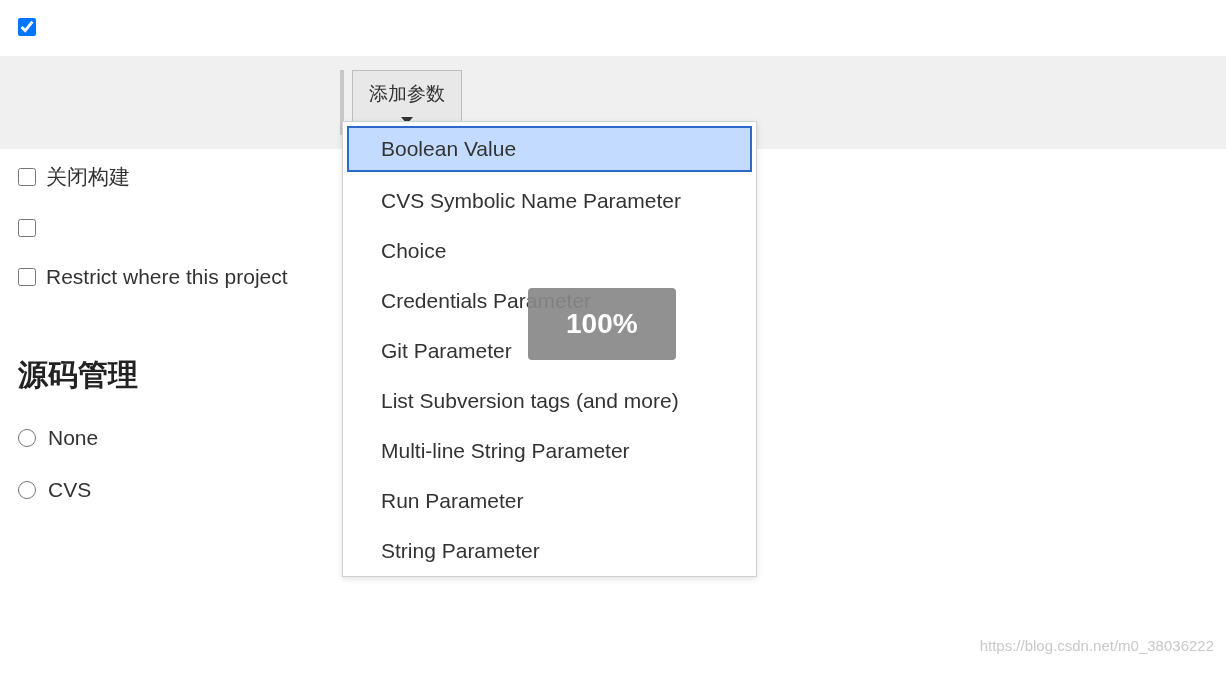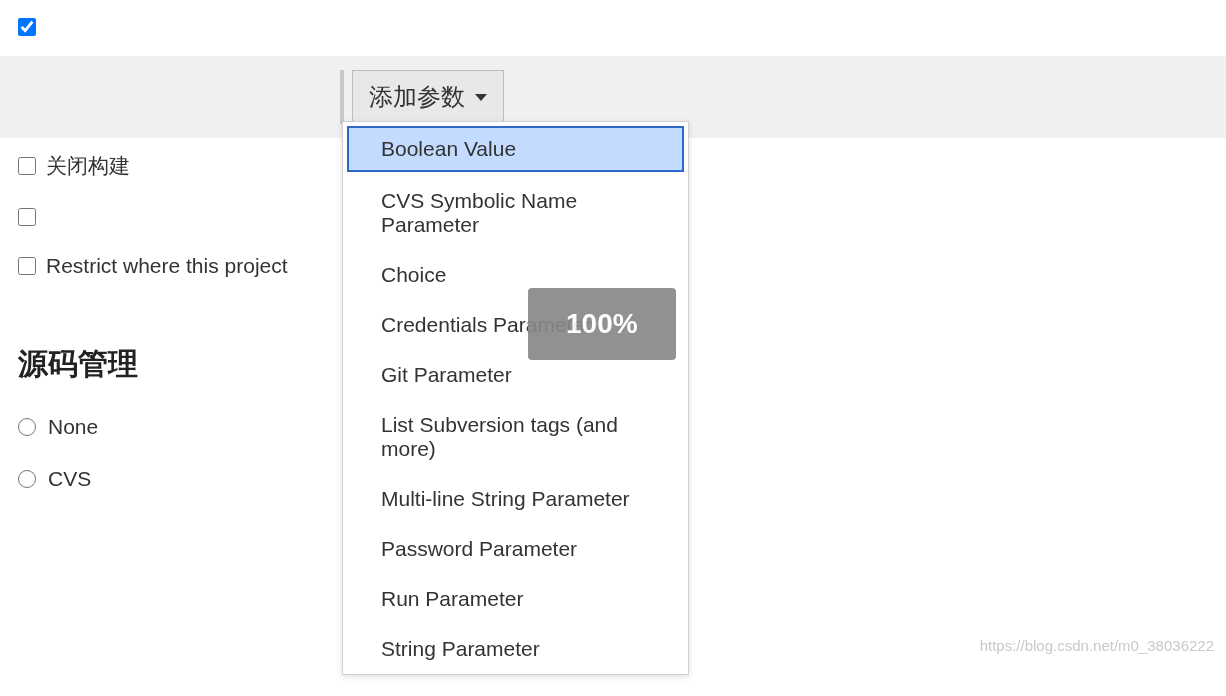--- a/index.html
+++ b/index.html
@@ -47,43 +47,44 @@
     .add-param-container {
       display: inline-block;
       background: #f0f0f0;
       border-left: 4px solid #c8c8c8;
       padding-left: 8px;
     }
     .add-param-btn {
       background: #e8e8e8;
       border: 1px solid #bdbdbd;
       padding: 10px 16px;
-      font-size: 24px;
+      font-size: 19px;
       color: #333;
       cursor: pointer;
       display: inline-flex;
       align-items: center;
       gap: 10px;
+      flex-direction: column;
     }
     .caret-down {
       display: inline-block;
       width: 0;
       height: 0;
       border-left: 6px solid transparent;
       border-right: 6px solid transparent;
       border-top: 7px solid #333;
     }
     .checkbox-block {
       padding: 2px 18px;
     }
     .dropdown-menu {
       position: absolute;
       left: 342px;
       top: 121px;
-      width: 347px;
+      width: 415px;
       background: #fff;
       border: 1px solid #d0d0d0;
       box-shadow: 0 2px 6px rgba(0,0,0,0.12);
       z-index: 100;
       padding: 0;
     }
     .dropdown-item {
       padding: 11px 36px;
       font-size: 21px;
       color: #333;
@@ -200,20 +201,19 @@
 </div>
 
 <div class="dropdown-menu">
   <div class="dropdown-item highlighted">Boolean Value</div>
   <div class="dropdown-item">CVS Symbolic Name Parameter</div>
   <div class="dropdown-item">Choice</div>
   <div class="dropdown-item">Credentials Parameter</div>
   <div class="dropdown-item">Git Parameter</div>
   <div class="dropdown-item">List Subversion tags (and more)</div>
   <div class="dropdown-item">Multi-line String Parameter</div>
-  <div class="dropdown-item">Password Parameter</div>
   <div class="dropdown-item">Run Parameter</div>
   <div class="dropdown-item">String Parameter</div>
 </div>
 
 <div class="zoom-overlay">100%</div>
 
 <div class="watermark">https://blog.csdn.net/m0_38036222</div>
 
 </body></html>

